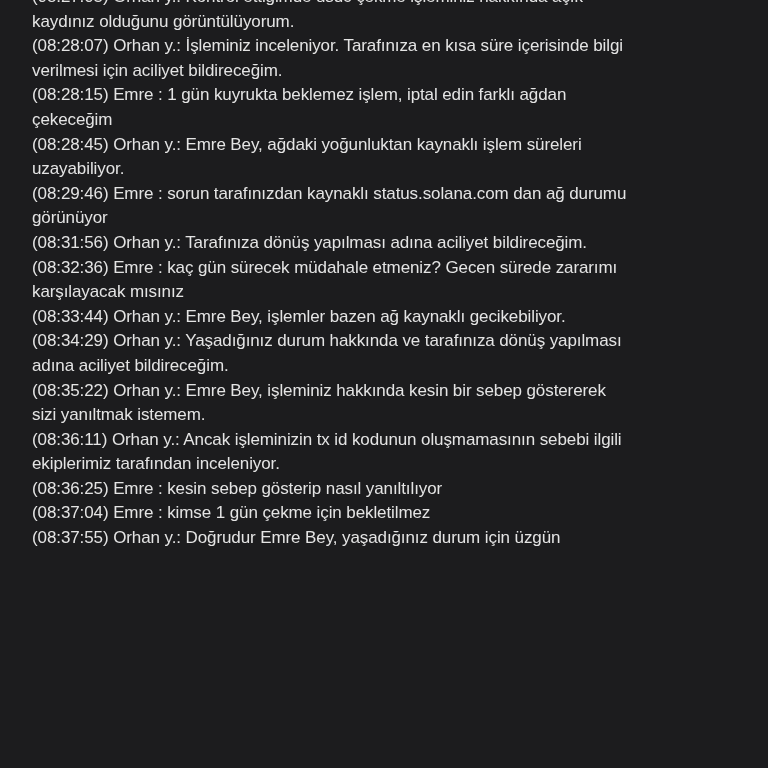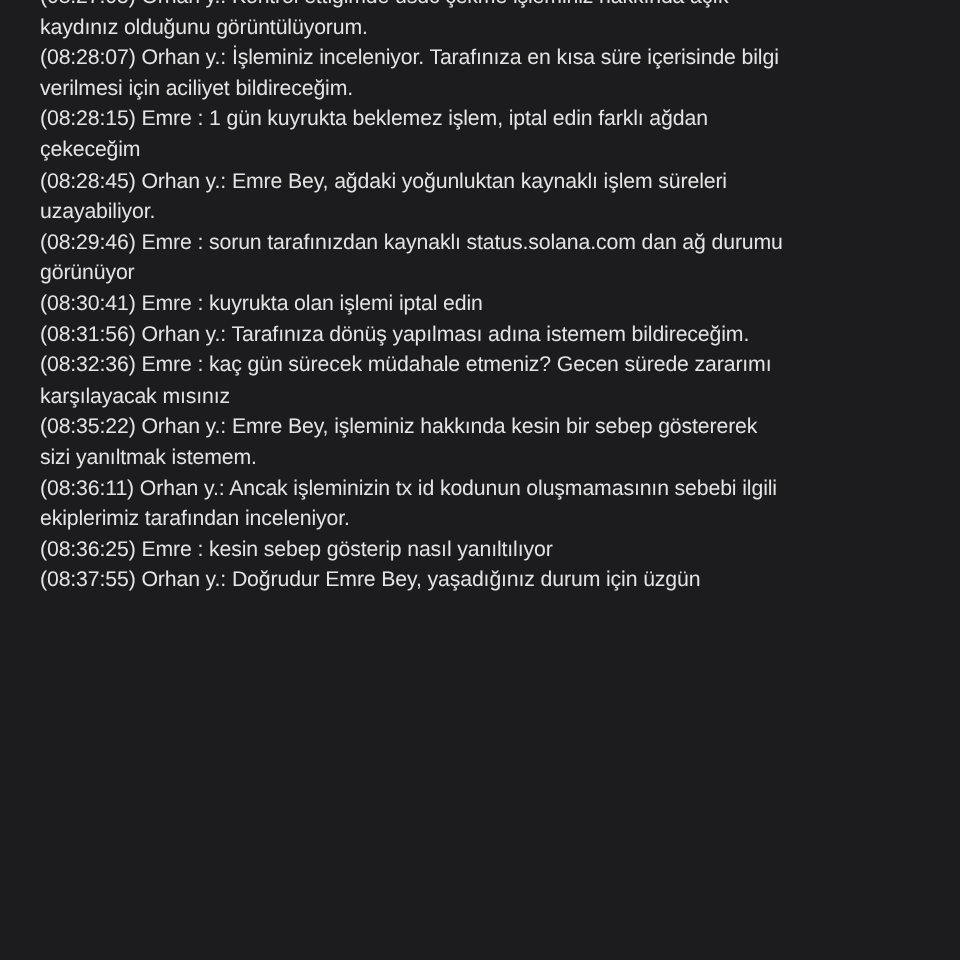--- a/index.html
+++ b/index.html
@@ -34,23 +34,26 @@
   <p class="msg"><span class="time">(08:27:05)</span> <span class="sender">Orhan y.</span><span class="sep">: </span><span class="text">Kontrol ettiğimde usdc çekme işleminiz hakkında açık
 kaydınız olduğunu görüntülüyorum.</span></p>
   <p class="msg"><span class="time">(08:28:07)</span> <span class="sender">Orhan y.</span><span class="sep">: </span><span class="text">İşleminiz inceleniyor. Tarafınıza en kısa süre içerisinde bilgi
 verilmesi için aciliyet bildireceğim.</span></p>
   <p class="msg"><span class="time">(08:28:15)</span> <span class="sender">Emre</span><span class="sep"> : </span><span class="text">1 gün kuyrukta beklemez işlem, iptal edin farklı ağdan
 çekeceğim</span></p>
   <p class="msg"><span class="time">(08:28:45)</span> <span class="sender">Orhan y.</span><span class="sep">: </span><span class="text">Emre Bey, ağdaki yoğunluktan kaynaklı işlem süreleri
 uzayabiliyor.</span></p>
   <p class="msg"><span class="time">(08:29:46)</span> <span class="sender">Emre</span><span class="sep"> : </span><span class="text">sorun tarafınızdan kaynaklı status.solana.com dan ağ durumu
 görünüyor</span></p>
-  <p class="msg"><span class="time">(08:30:41)</span> <span class="sender">Emre</span><span class="sep"> : </span><span class="text">kuyrukta olan işlemi iptal edin</span></p>
-  <p class="msg"><span class="time">(08:31:56)</span> <span class="sender">Orhan y.</span><span class="sep">: </span><span class="text">Tarafınıza dönüş yapılması adına istemem bildireceğim.</span></p>
+  <p class="msg"><span class="time">(08:31:56)</span> <span class="sender">Orhan y.</span><span class="sep">: </span><span class="text">Tarafınıza dönüş yapılması adına aciliyet bildireceğim.</span></p>
   <p class="msg"><span class="time">(08:32:36)</span> <span class="sender">Emre</span><span class="sep"> : </span><span class="text">kaç gün sürecek müdahale etmeniz? Gecen sürede zararımı
 karşılayacak mısınız</span></p>
+  <p class="msg"><span class="time">(08:33:44)</span> <span class="sender">Orhan y.</span><span class="sep">: </span><span class="text">Emre Bey, işlemler bazen ağ kaynaklı gecikebiliyor.</span></p>
+  <p class="msg"><span class="time">(08:34:29)</span> <span class="sender">Orhan y.</span><span class="sep">: </span><span class="text">Yaşadığınız durum hakkında ve tarafınıza dönüş yapılması
+adına aciliyet bildireceğim.</span></p>
   <p class="msg"><span class="time">(08:35:22)</span> <span class="sender">Orhan y.</span><span class="sep">: </span><span class="text">Emre Bey, işleminiz hakkında kesin bir sebep göstererek
 sizi yanıltmak istemem.</span></p>
   <p class="msg"><span class="time">(08:36:11)</span> <span class="sender">Orhan y.</span><span class="sep">: </span><span class="text">Ancak işleminizin tx id kodunun oluşmamasının sebebi ilgili
 ekiplerimiz tarafından inceleniyor.</span></p>
   <p class="msg"><span class="time">(08:36:25)</span> <span class="sender">Emre</span><span class="sep"> : </span><span class="text">kesin sebep gösterip nasıl yanıltılıyor</span></p>
+  <p class="msg"><span class="time">(08:37:04)</span> <span class="sender">Emre</span><span class="sep"> : </span><span class="text">kimse 1 gün çekme için bekletilmez</span></p>
   <p class="msg"><span class="time">(08:37:55)</span> <span class="sender">Orhan y.</span><span class="sep">: </span><span class="text">Doğrudur Emre Bey, yaşadığınız durum için üzgün</span></p>
 </div>
 
 </body></html>

